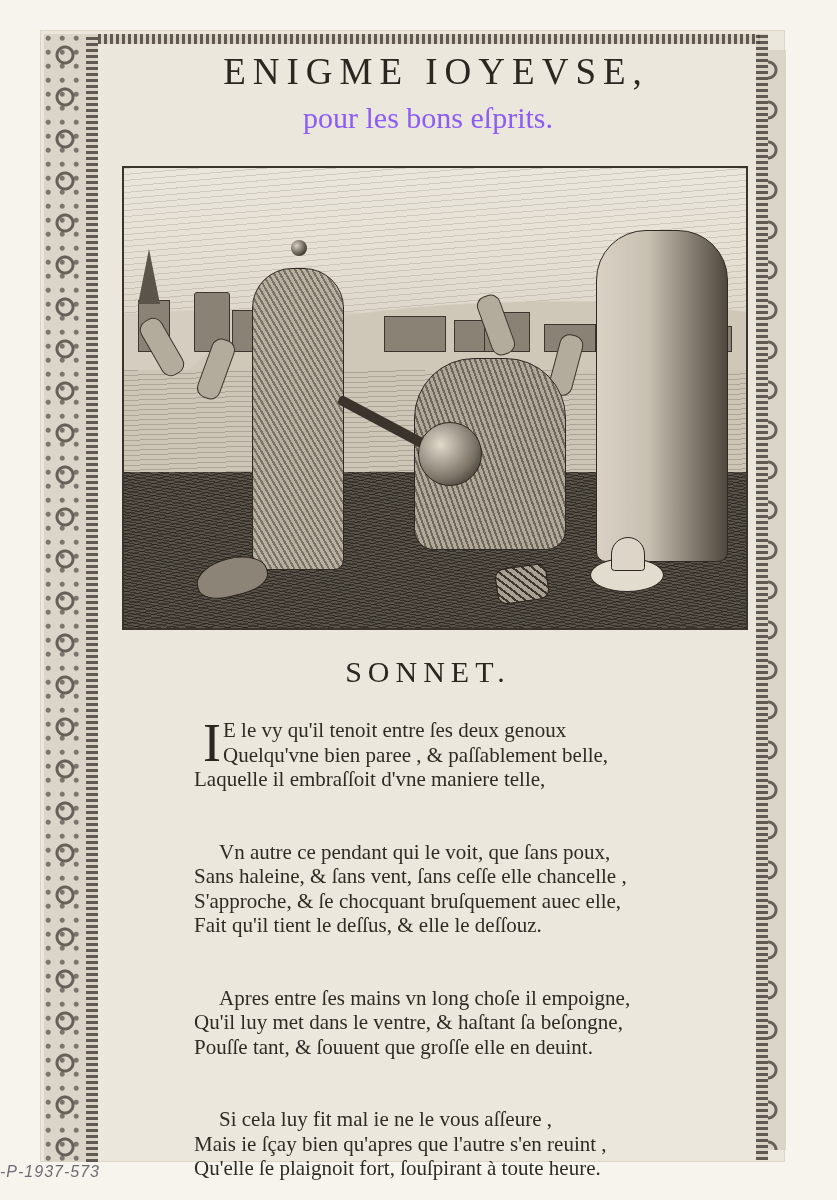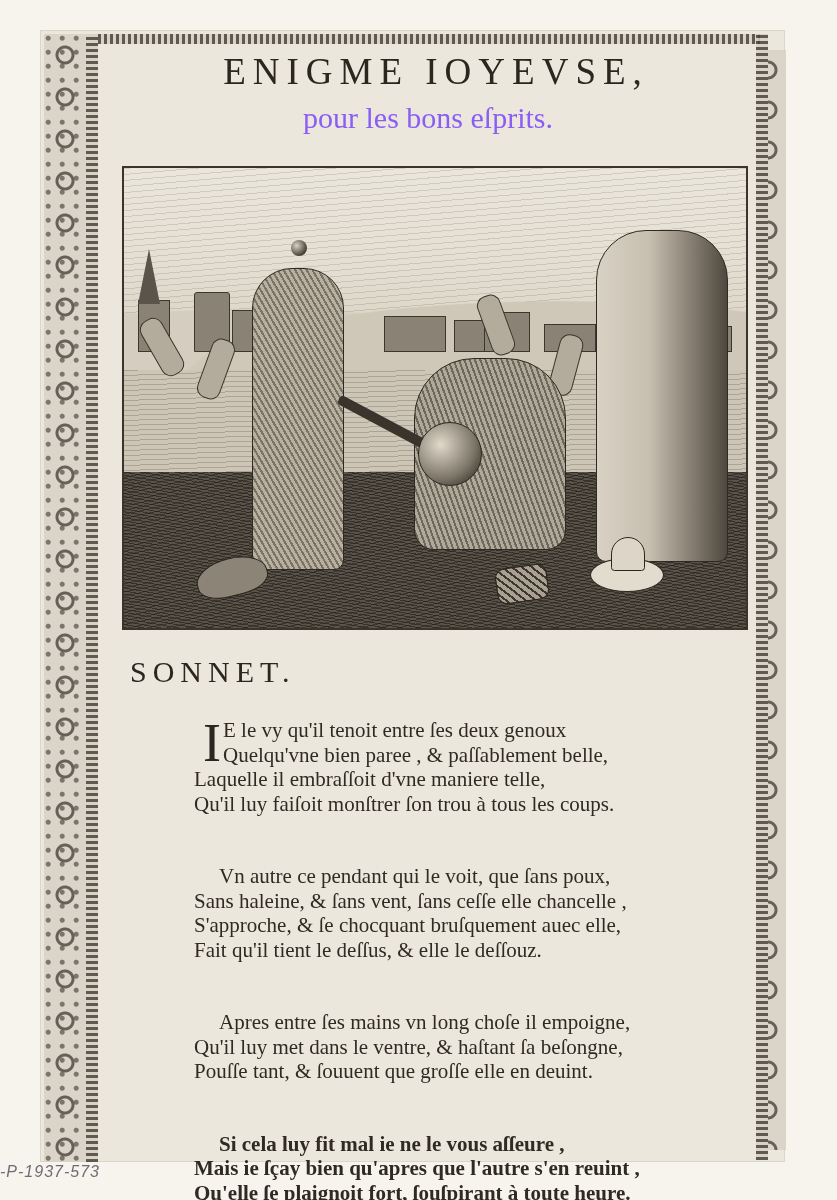--- a/index.html
+++ b/index.html
@@ -87,22 +87,22 @@
   .football { position:absolute; left:294px; top:254px; width:62px; height:62px; border-radius:50%;
     background:radial-gradient(circle at 35% 35%, #e1dacb, #7b7467 60%, #37312a 90%); border:1px solid #2b261f; }
   .pump { position:absolute; left:215px; top:226px; width:110px; height:10px; background:#3a342c; transform:rotate(28deg); transform-origin:left center; border-radius:4px; }
   .hat-left { position:absolute; left:72px; top:390px; width:70px; height:36px; border-radius:50% 50% 40% 40%; background:#8c8476; border:1px solid #2b261f; transform:rotate(-14deg); }
   .hat-right { position:absolute; left:466px; top:390px; width:72px; height:32px; border-radius:50%; background:#e2dccf; border:1px solid #2b261f; }
   .hat-right:after { content:""; position:absolute; left:20px; top:-22px; width:32px; height:32px; border-radius:50% 50% 10% 10%; background:#ddd6c8; border:1px solid #2b261f; }
   .basket { position:absolute; left:372px; top:398px; width:50px; height:34px; border-radius:10px; background:repeating-linear-gradient(45deg, #3b352d 0 2px, #a8a090 2px 6px); border:1px solid #2b261f; transform:rotate(-8deg); }
   .runner { position:absolute; width:22px; height:60px; border-radius:10px; background:#b3ab9b; border:1px solid #3a342c; }
 
   .sonnet-title {
-    position:absolute; left:98px; top:655px; width:660px; text-align:left;
-    font-size:30px; letter-spacing:6px; color:#2b2620;padding-left:32px;
+    position:absolute; left:98px; top:655px; width:660px; text-align:center;
+    font-size:30px; letter-spacing:6px; color:#2b2620;
   }
   .poem {
     position:absolute; left:203px; top:718px; width:560px;
     font-size:21px; line-height:24.5px; color:#2f2a24;
   }
   .stanza { margin:0 0 24px 0; }
   .line { display:block; white-space:nowrap; }
   .indent { padding-left:25px;margin-top:48px; }
   .dropcap {
     float:left; font-size:54px; line-height:46px; margin:2px 2px 0 0; color:#2b2620;
@@ -160,33 +160,32 @@
 </div>
 
 <div class="sonnet-title">SONNET.</div>
 
 <div class="poem">
   <div class="stanza">
     <span class="dropcap">I</span>
     <span class="line">E le vy qu'il tenoit entre ſes deux genoux</span>
     <span class="line">Quelqu'vne bien paree , &amp; paſſablement belle,</span>
     <span class="line" style="margin-left:-9px;">Laquelle il embraſſoit d'vne maniere telle,</span>
-    <span class="line" style="margin-left:-9px;">Qu'il luy faiſoit monſtrer ſon trou à tous les coups.</span>
   </div>
   <div class="stanza" style="margin-left:-9px;">
     <span class="line indent">Vn autre ce pendant qui le voit, que ſans poux,</span>
     <span class="line">Sans haleine, &amp; ſans vent, ſans ceſſe elle chancelle ,</span>
     <span class="line">S'approche, &amp; ſe chocquant bruſquement auec elle,</span>
     <span class="line">Fait qu'il tient le deſſus, &amp; elle le deſſouz.</span>
   </div>
   <div class="stanza" style="margin-left:-9px;">
     <span class="line indent">Apres entre ſes mains vn long choſe il empoigne,</span>
     <span class="line">Qu'il luy met dans le ventre, &amp; haſtant ſa beſongne,</span>
     <span class="line">Pouſſe tant, &amp; ſouuent que groſſe elle en deuint.</span>
   </div>
-  <div class="stanza" style="margin-left:-9px;font-weight:bold;">
+  <div class="stanza" style="margin-left:-9px;">
     <span class="line indent">Si cela luy fit mal ie ne le vous aſſeure ,</span>
     <span class="line">Mais ie ſçay bien qu'apres que l'autre s'en reuint ,</span>
     <span class="line">Qu'elle ſe plaignoit fort, ſouſpirant à toute heure.</span>
   </div>
 </div>
 
 <div class="inv">-P-1937-573</div>
 
 </body></html>

